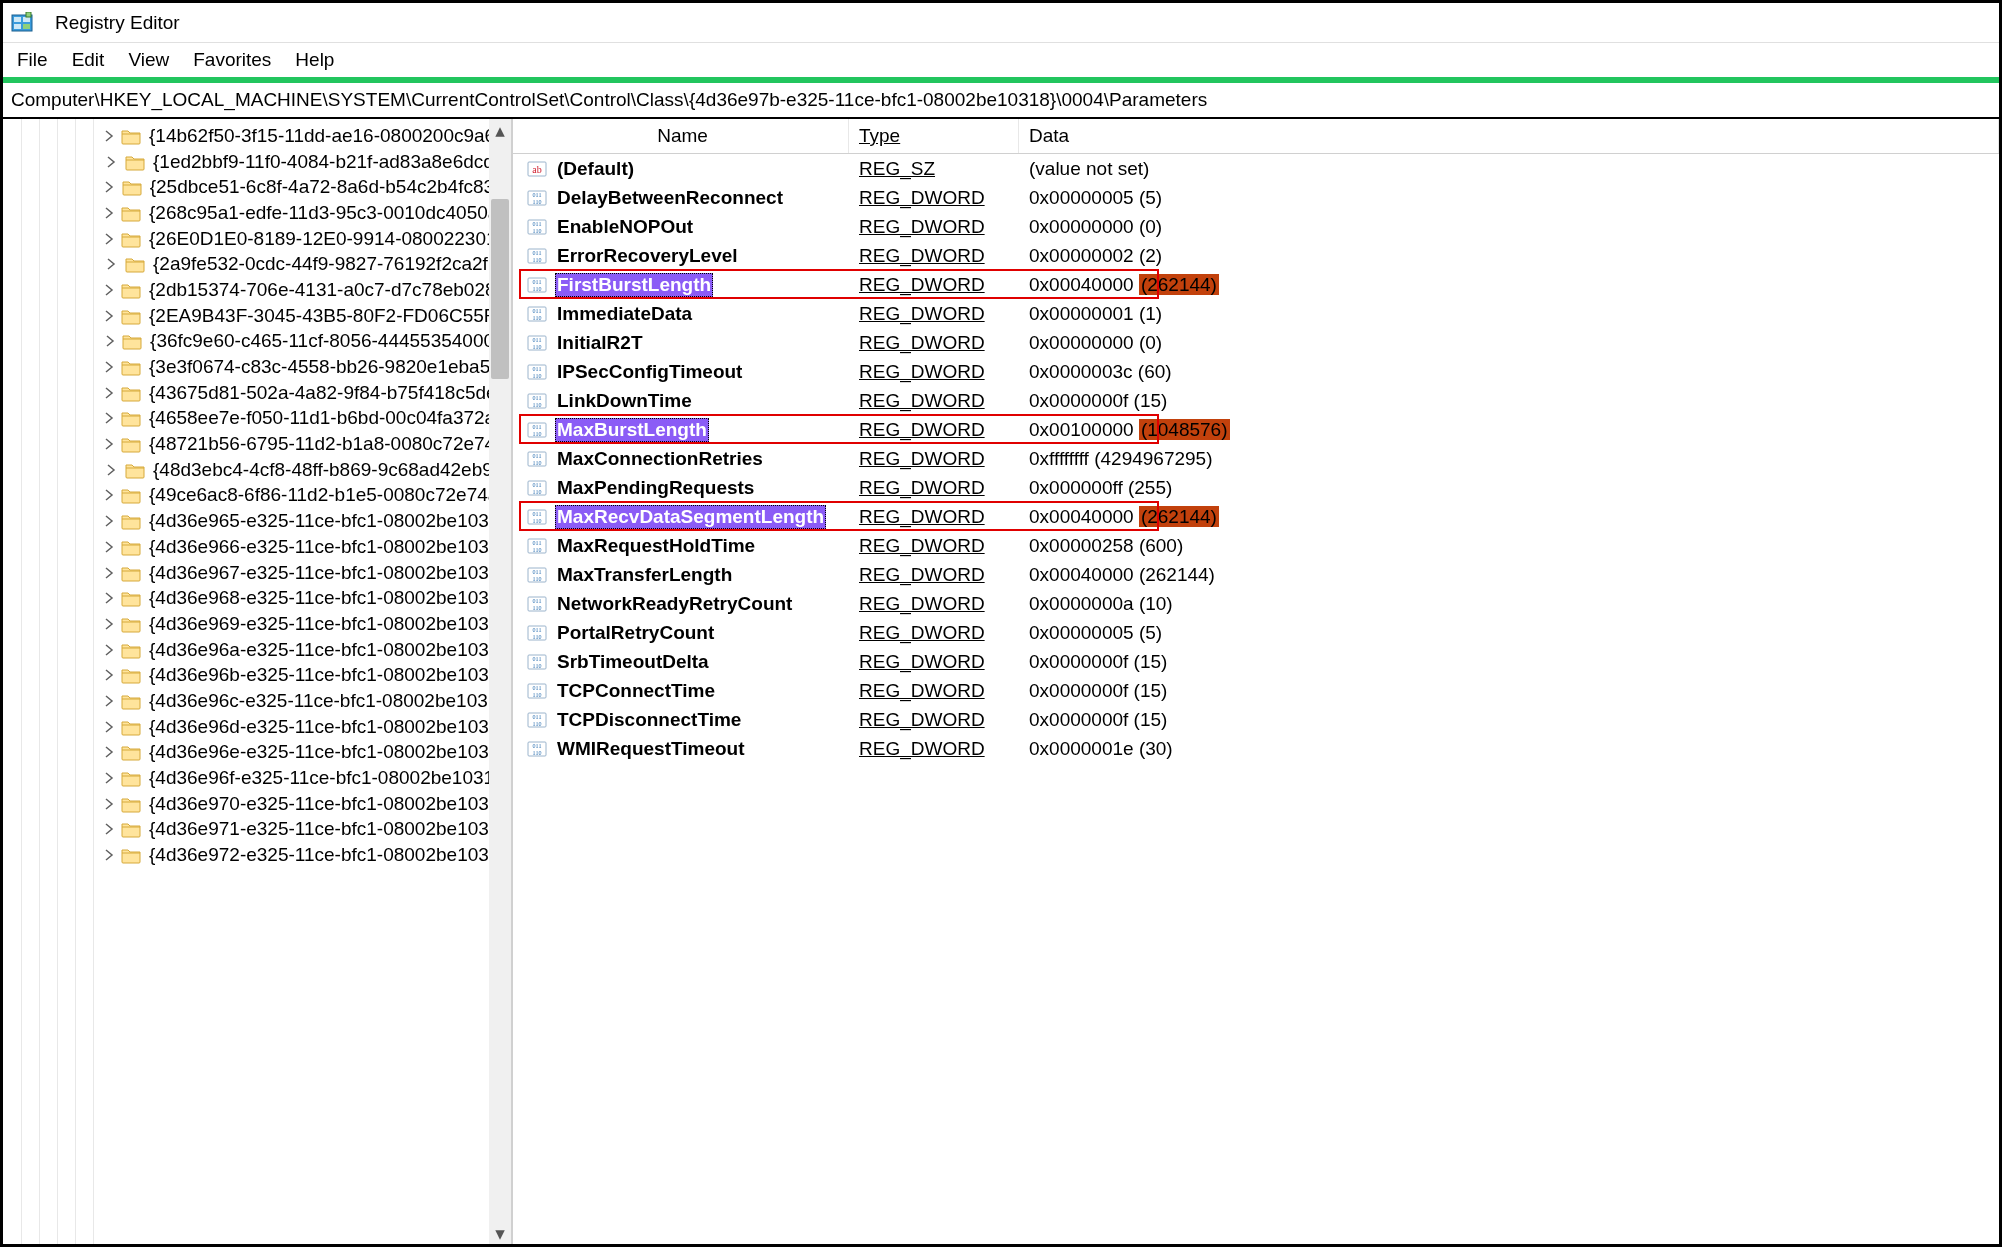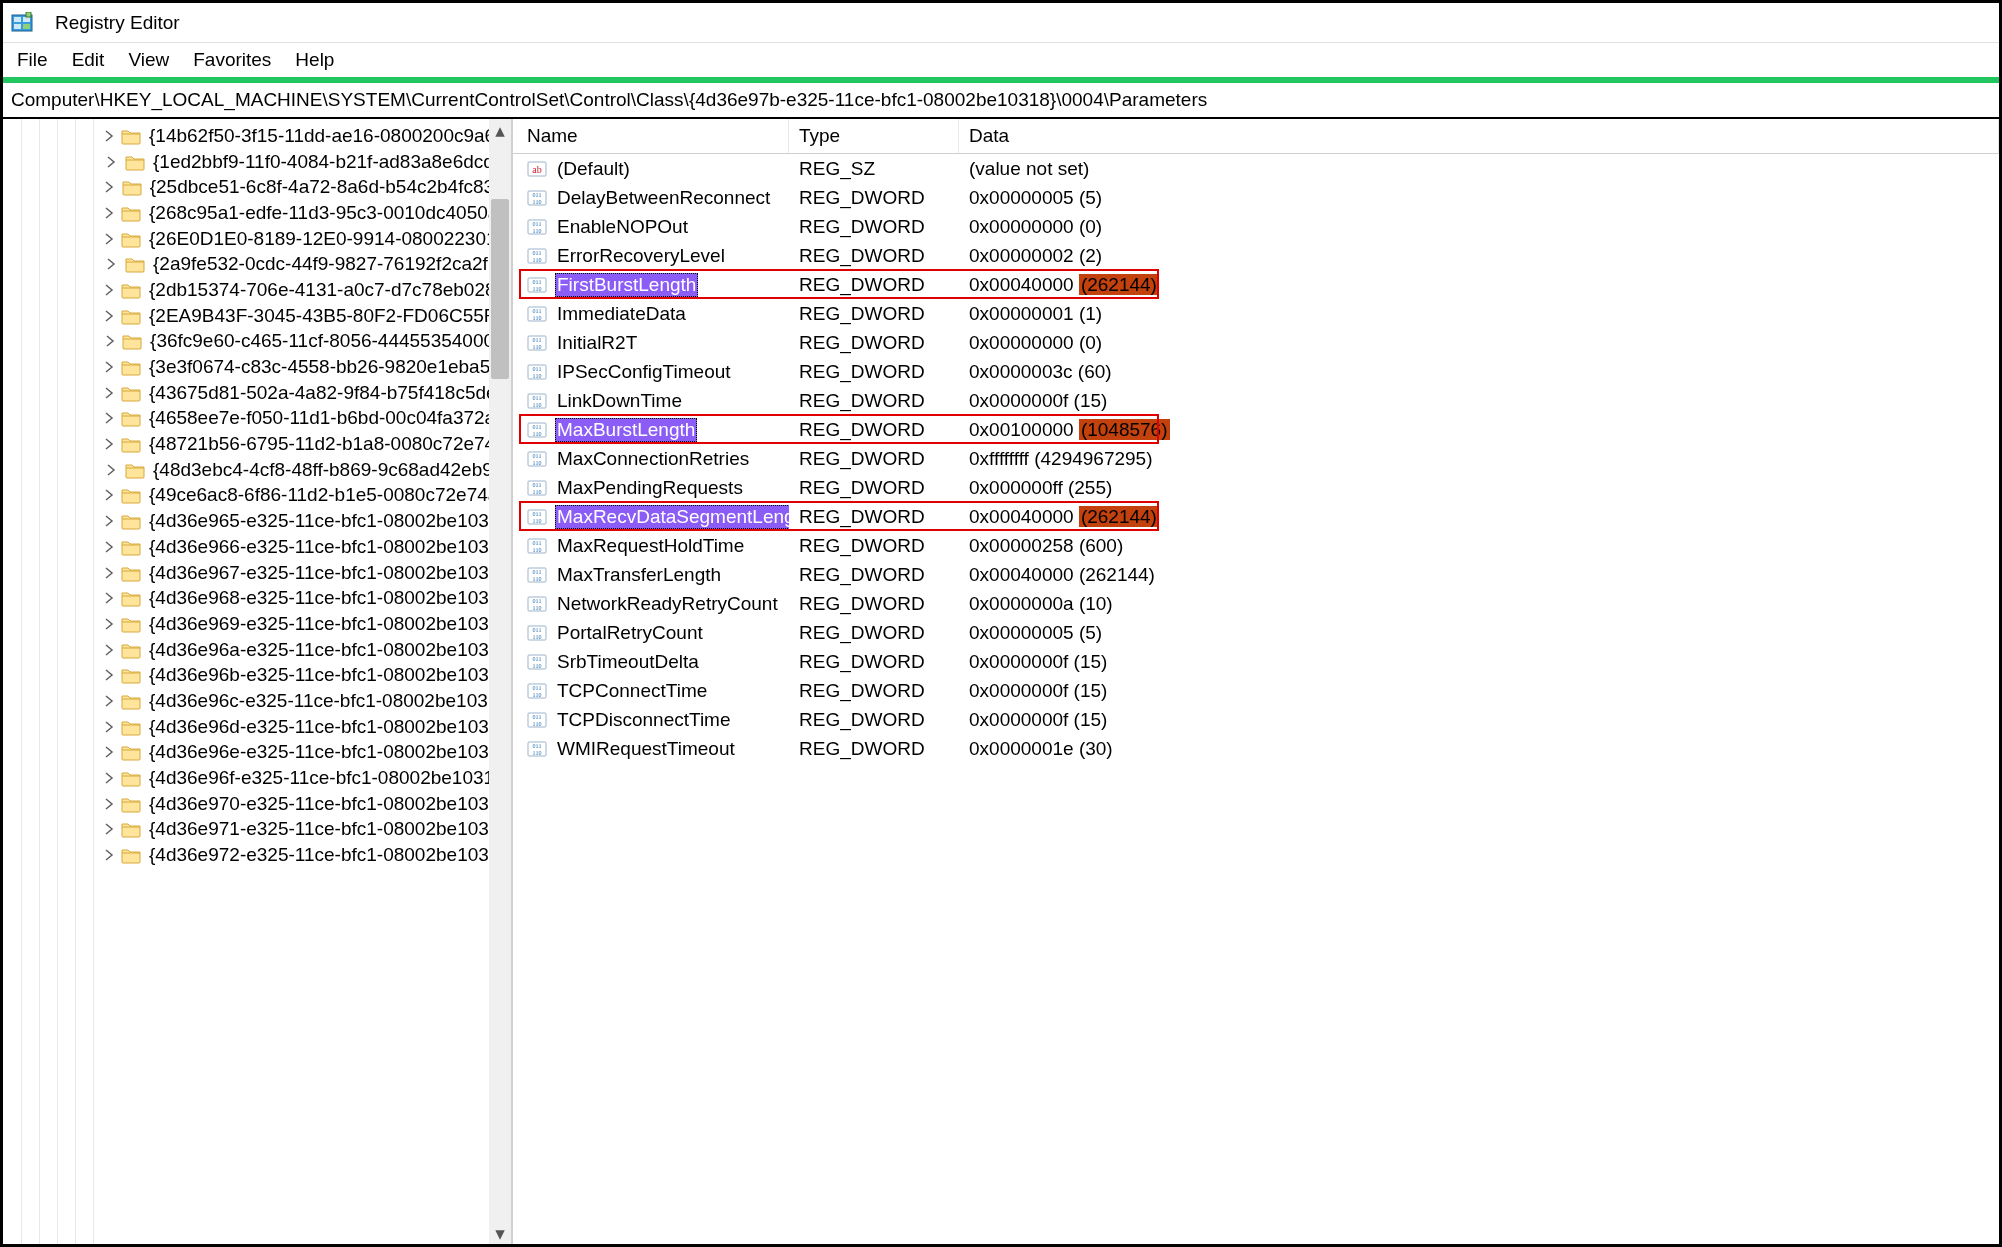--- a/index.html
+++ b/index.html
@@ -25,28 +25,28 @@
   .folder svg { width:20px; height:16px; }
 
   .tree-scrollbar { position:absolute; right:0; top:0; width:22px; height:100%; background:#f0f0f0; }
   .tree-scrollbar .thumb { position:absolute; left:2px; right:2px; top:80px; height:180px; background:#c0c0c0; border-radius:2px;}
   .tree-scrollbar .arrow { position:absolute; left:0; right:0; height:22px; display:flex;align-items:center;justify-content:center;color:#555;}
   .tree-scrollbar .arrow.up{top:0;} .tree-scrollbar .arrow.down{bottom:0;}
 
   .listpane { flex:1; overflow:hidden; }
   .list-header { display:flex; border-bottom:1px solid #d0d0d0; }
   .list-header .col { padding:6px 10px; font-size:19px; border-right:1px solid #e8e8e8; }
-  .col-name { width: 276px; padding-left:14px !important; }
-  .col-type { width: 170px; }
+  .col-name { width: 336px; padding-left:14px !important;text-align:center; }
+  .col-type { width: 170px; text-decoration: underline; }
   .col-data { flex:1; }
   .list-rows { }
   .list-row { display:flex; align-items:center; height:29px; position:relative; }
   .list-row .col { padding: 0 10px; font-size:19px; overflow:hidden; white-space:nowrap; }
   .list-row .col-name { display:flex; align-items:center; gap:8px; padding-left:10px;}
-  .valname { display:inline-block; padding:1px 2px; }
+  .valname { display:inline-block; padding:1px 2px;font-weight:bold; }
   .selected .valname { background:#8b5cf6; color:#fff; outline:1px dotted #000; outline-offset:-1px;}
   .redbox { position:absolute; border:2px solid #e00000; pointer-events:none; }
   .yellow-hl { background: #c2410c; padding:0 2px;}
   .valicon { width:20px; height:20px; flex-shrink:0;}
   .valicon svg { width:20px; height:20px; }
 </style>
 </head>
 <body>
 
 <div class="window">

